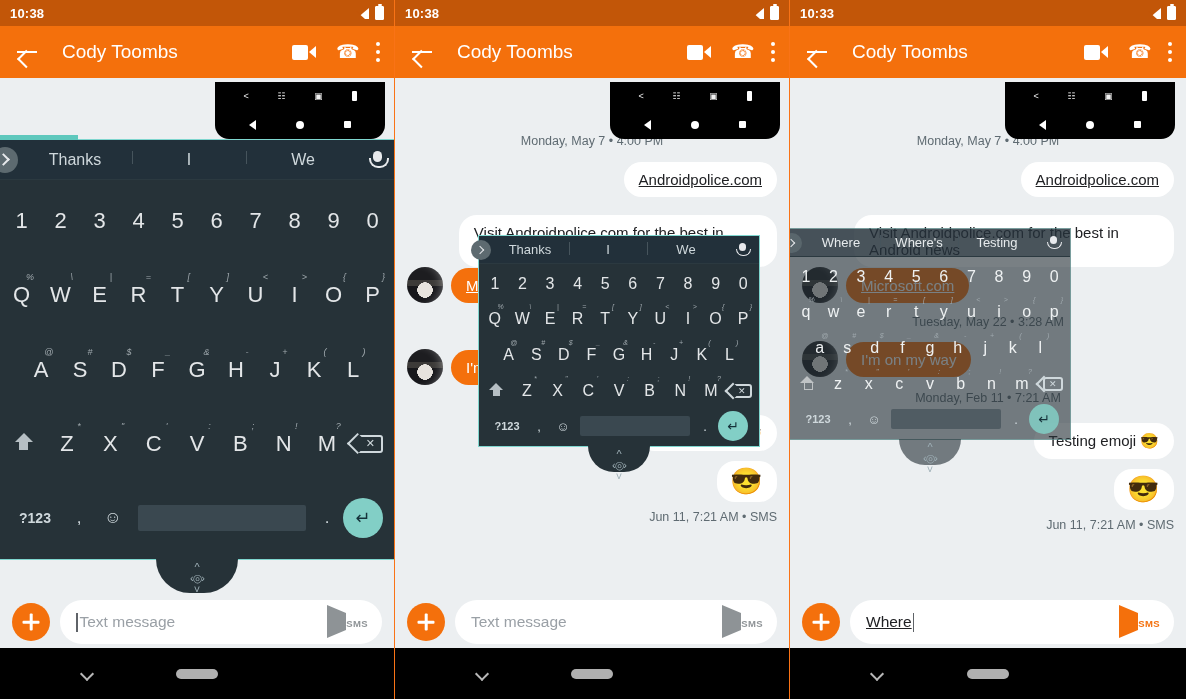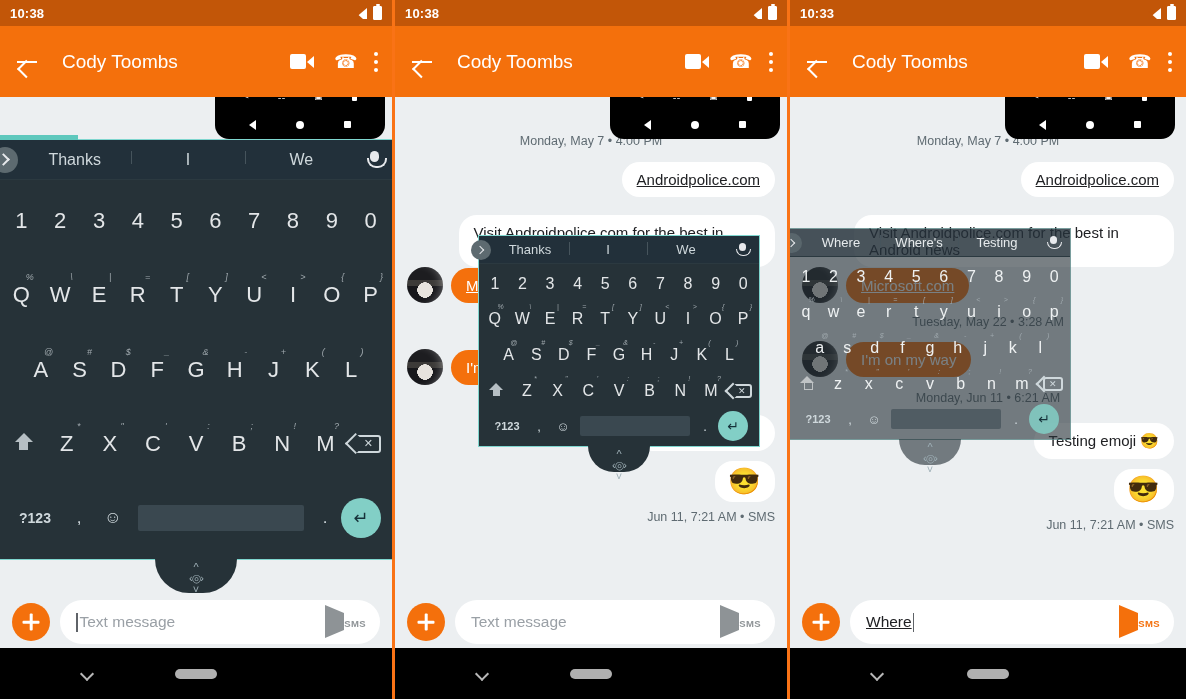--- a/index.html
+++ b/index.html
@@ -8,21 +8,21 @@
     width:1186px; height:699px;
     font-family:"Liberation Sans", sans-serif;
     overflow:hidden;
   }
   .strip{ display:flex; width:1186px; height:699px; }
   .phone{
     position:relative;
     width:395px; height:699px;
     background:#eceff1;
     overflow:hidden;
-    border-right:3px solid #f97316;
+    border-right:1px solid #f97316;
   }
   .phone:last-child{ width:396px; border-right:none; }
 
   
   .statusbar{
     position:absolute; top:0; left:0; right:0; height:26px;
     background:#c25608;
     display:flex; align-items:center; justify-content:space-between;
     padding:0 10px;
     z-index:40;
@@ -39,21 +39,21 @@
   .sig::before{
     content:""; position:absolute; left:0; bottom:0; z-index:2;
     width:0;height:0;border-style:solid;border-width:8px 0 0 9px;
     border-color:transparent transparent transparent #c25608;
   }
   .batt{ width:9px;height:14px;border:1.6px solid #fff;border-radius:1px;position:relative;background:#fff;}
   .batt::before{content:"";position:absolute;top:-3.4px;left:2px;width:4px;height:2px;background:#fff;border-radius:1px;}
 
   
   .appbar{
-    position:absolute; top:26px; left:0; right:0; height:71px;
+    position:absolute; top:26px; left:0; right:0; height:52px;
     background:#f4700c;
     display:flex; align-items:center;
     padding:0 14px;
     z-index:35;
   }
   .appbar .back{ width:26px;height:26px;position:relative;flex:0 0 auto;cursor:pointer;}
   .appbar .back::before{
     content:""; position:absolute; left:3px; top:12px; width:20px;height:2px;background:#fff;
   }
   .appbar .back::after{
@@ -622,21 +622,21 @@
       <div class="bubble-out" style="margin-top:18px;max-width:86%;">Visit Androidpolice.com for the best in Android news</div>
       <div class="row-in" style="margin-top:22px;">
         <span class="avatar"></span>
         <span class="bubble-in link">Microsoft.com</span>
       </div>
       <div class="daystamp" style="margin-top:12px;">Tuesday, May 22 • 3:28 AM</div>
       <div class="row-in" style="margin-top:12px;">
         <span class="avatar"></span>
         <span class="bubble-in">I'm on my way</span>
       </div>
-      <div class="daystamp" style="margin-top:14px;">Monday, Jun 11 • 6:21 AM</div>
+      <div class="daystamp" style="margin-top:14px;">Monday, Feb 11 • 7:21 AM</div>
       <div class="bubble-out" style="margin-top:18px;">Testing emoji 😎</div>
       <div class="emoji-bubble">😎</div>
       <div class="metaline">Jun 11, 7:21 AM • SMS</div>
     </div>
 
     <div class="kb float3">
       <div class="kb-suggest">
         <span class="kb-chevron"></span>
         <span class="sug">Where</span>
         <span class="sug">Where's</span>

